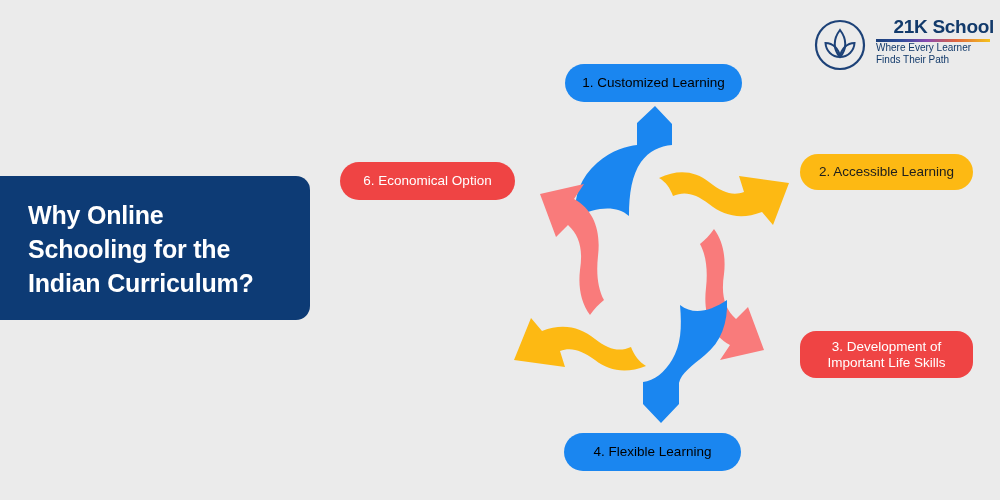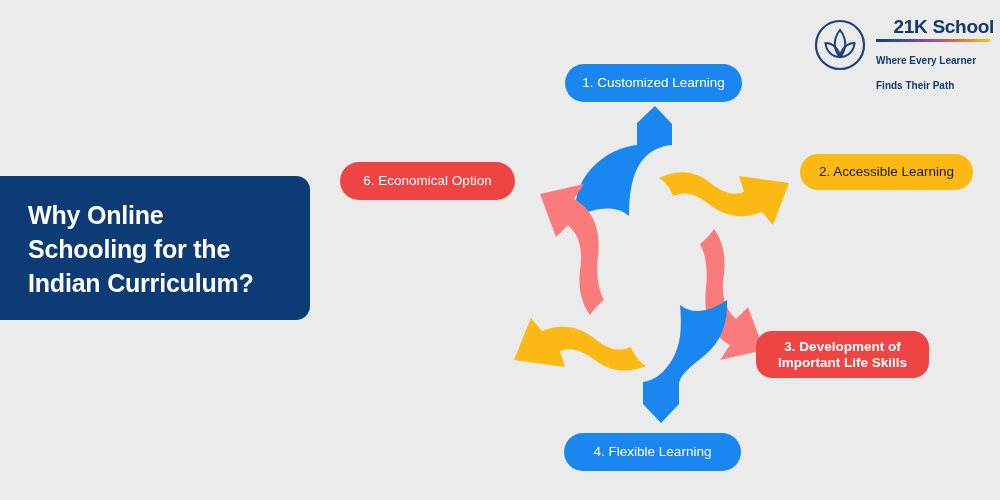--- a/index.html
+++ b/index.html
@@ -47,43 +47,43 @@
   .logo-name{
     font-size:19px;font-weight:bold;
     color:#123a6b;letter-spacing:-0.3px;
     line-height:22px;white-space:nowrap;text-align:right;
   }
   .logo-rule{
     height:2.5px;width:114px;margin-top:1px;
     background:linear-gradient(90deg,#1b3f7a 0%,#2f4d9b 22%,#8a4bb0 45%,#e0663e 70%,#f5c21b 100%);
   }
   .logo-tag{
-    margin-top:13px;
-    font-size:10px;font-weight:bold;
+    margin-top:0;
+    font-size:10px;font-weight:normal;
     color:#123a6b;line-height:12px;white-space:nowrap;
   }
 
   
   .pill{
     position:absolute;
     box-sizing:border-box;
     border-radius:22px;
     display:flex;align-items:center;justify-content:center;
     text-align:center;
     font-size:13.5px;
     line-height:16px;
     padding:0 14px;
   }
-  .pill.blue{background:#1a86f0;color:#ffffff;}
+  .pill.blue{background:#1a86f0;color:#000000;}
   .pill.amber{background:#fdb913;color:#20201d;}
   .pill.coral{background:#ef4444;color:#ffffff;}
 
   #pill-1{left:565px;top:64px;width:177px;height:38px;}
   #pill-2{left:800px;top:154px;width:173px;height:36px;}
-  #pill-3{left:756px;top:331px;width:173px;height:47px;border-radius:16px;font-weight:bold;}
+  #pill-3{left:800px;top:331px;width:173px;height:47px;border-radius:16px;}
   #pill-4{left:564px;top:433px;width:177px;height:38px;}
   #pill-5{left:340px;top:339px;width:173px;height:38px;}
   #pill-6{left:340px;top:162px;width:175px;height:38px;}
 
   svg#arrows{position:absolute;left:0;top:0;width:1000px;height:500px;}
 </style>
 </head>
 <body>
 
 <div id="stage">

